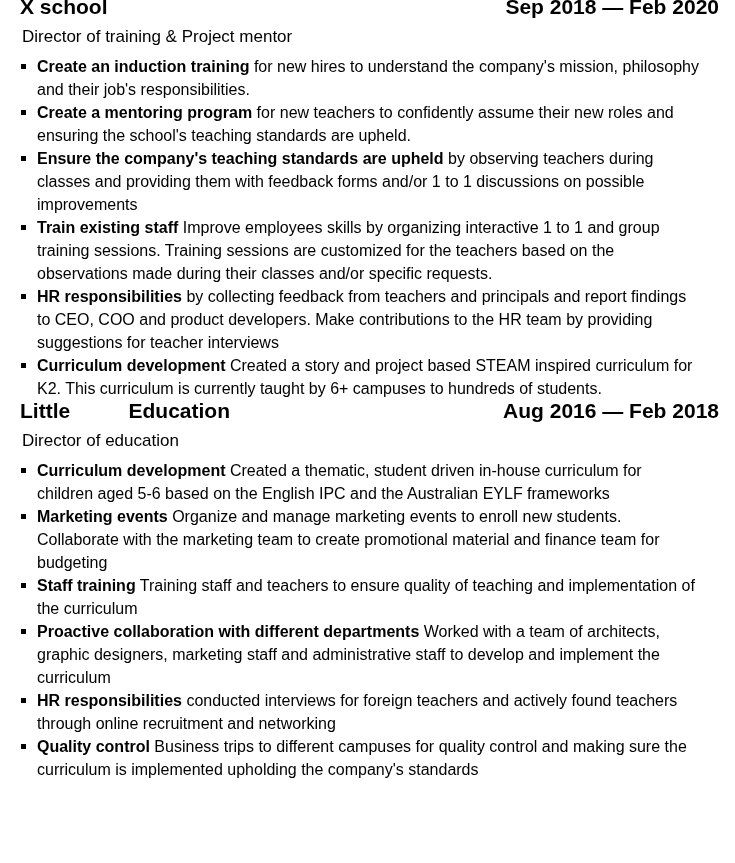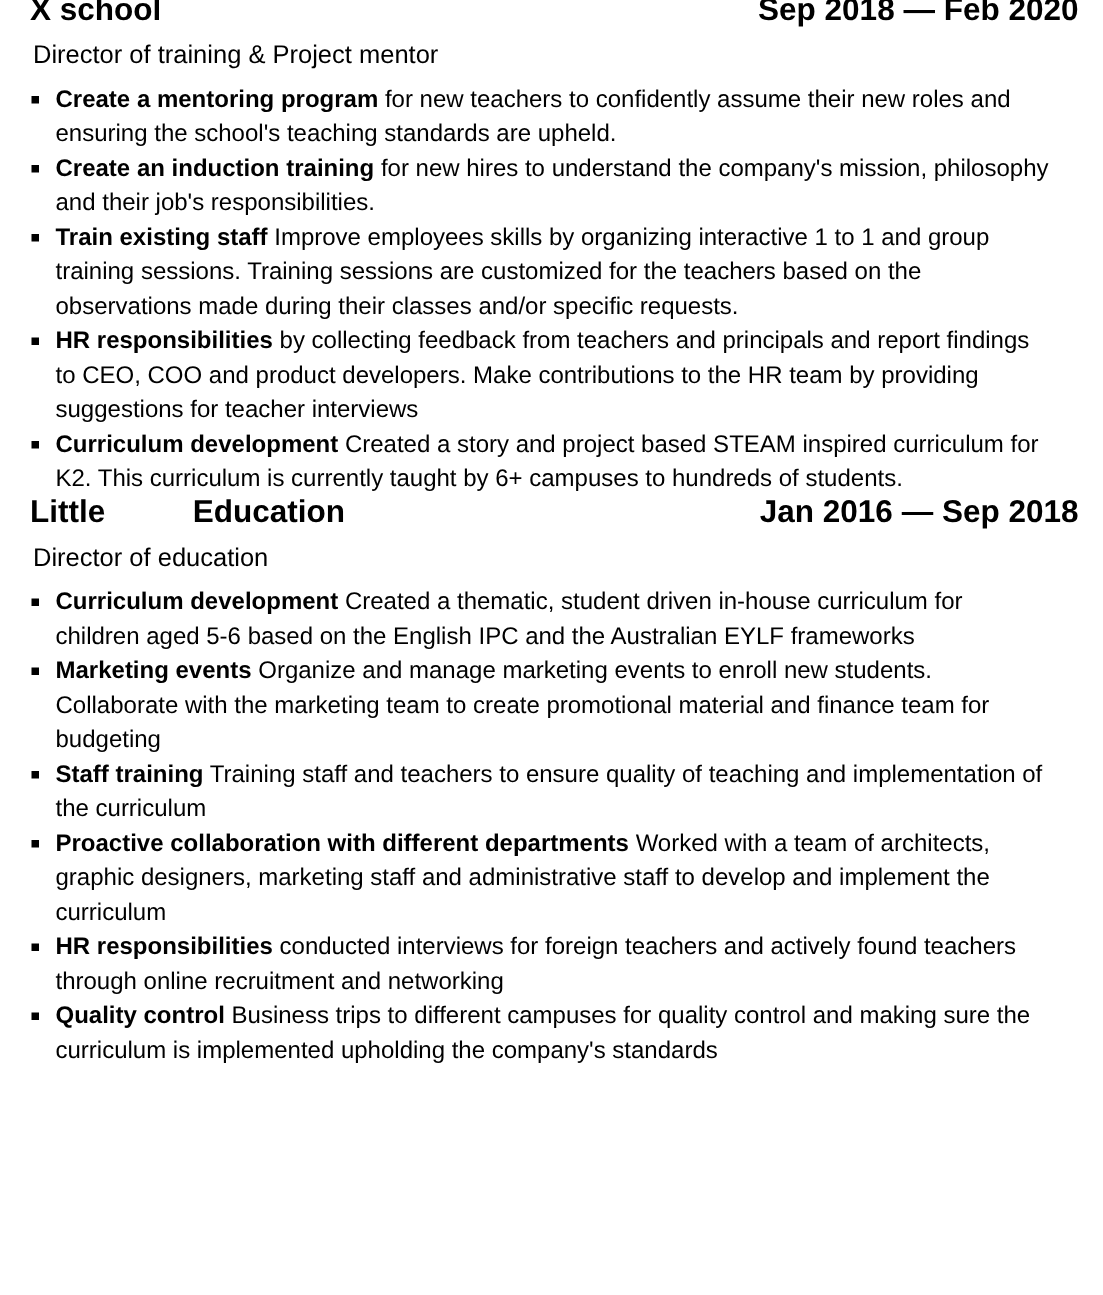--- a/index.html
+++ b/index.html
@@ -62,45 +62,49 @@
 
   <section class="entry entry-first">
     <header class="entry-head">
       <span class="company">X school</span>
       <span class="dates">Sep 2018 — Feb 2020</span>
     </header>
     <div class="role">Director of training &amp; Project mentor</div>
     <ul class="bullets">
       <li>
         <span class="marker"></span>
+        <p class="btxt"><b>Create an induction training</b> <span>for new hires to understand the company's mission, philosophy and their job's responsibilities.</span></p>
+      </li>
+      <li>
+        <span class="marker"></span>
         <p class="btxt"><b>Create a mentoring program</b> <span>for new teachers to confidently assume their new roles and ensuring the school's teaching standards are upheld.</span></p>
       </li>
       <li>
         <span class="marker"></span>
-        <p class="btxt"><b>Create an induction training</b> <span>for new hires to understand the company's mission, philosophy and their job's responsibilities.</span></p>
+        <p class="btxt"><b>Ensure the company's teaching standards are upheld</b> <span>by observing teachers during classes and providing them with feedback forms and/or 1 to 1 discussions on possible improvements</span></p>
       </li>
       <li>
         <span class="marker"></span>
         <p class="btxt"><b>Train existing staff</b> <span>Improve employees skills by organizing interactive 1 to 1 and group training sessions. Training sessions are customized for the teachers based on the observations made during their classes and/or specific requests.</span></p>
       </li>
       <li>
         <span class="marker"></span>
         <p class="btxt"><b>HR responsibilities</b> <span>by collecting feedback from teachers and principals and report findings to CEO, COO and product developers. Make contributions to the HR team by providing suggestions for teacher interviews</span></p>
       </li>
       <li>
         <span class="marker"></span>
         <p class="btxt"><b>Curriculum development</b> <span>Created a story and project based STEAM inspired curriculum for K2. This curriculum is currently taught by 6+ campuses to hundreds of students.</span></p>
       </li>
     </ul>
   </section>
 
   <section class="entry entry-second">
     <header class="entry-head">
       <span class="company">Little          Education</span>
-      <span class="dates">Jan 2016 — Sep 2018</span>
+      <span class="dates">Aug 2016 — Feb 2018</span>
     </header>
     <div class="role">Director of education</div>
     <ul class="bullets">
       <li>
         <span class="marker"></span>
         <p class="btxt"><b>Curriculum development</b> <span>Created a thematic, student driven in-house curriculum for children aged 5-6 based on the English IPC and the Australian EYLF frameworks</span></p>
       </li>
       <li>
         <span class="marker"></span>
         <p class="btxt"><b>Marketing events</b> <span>Organize and manage marketing events to enroll new students. Collaborate with the marketing team to create promotional material and finance team for budgeting</span></p>

